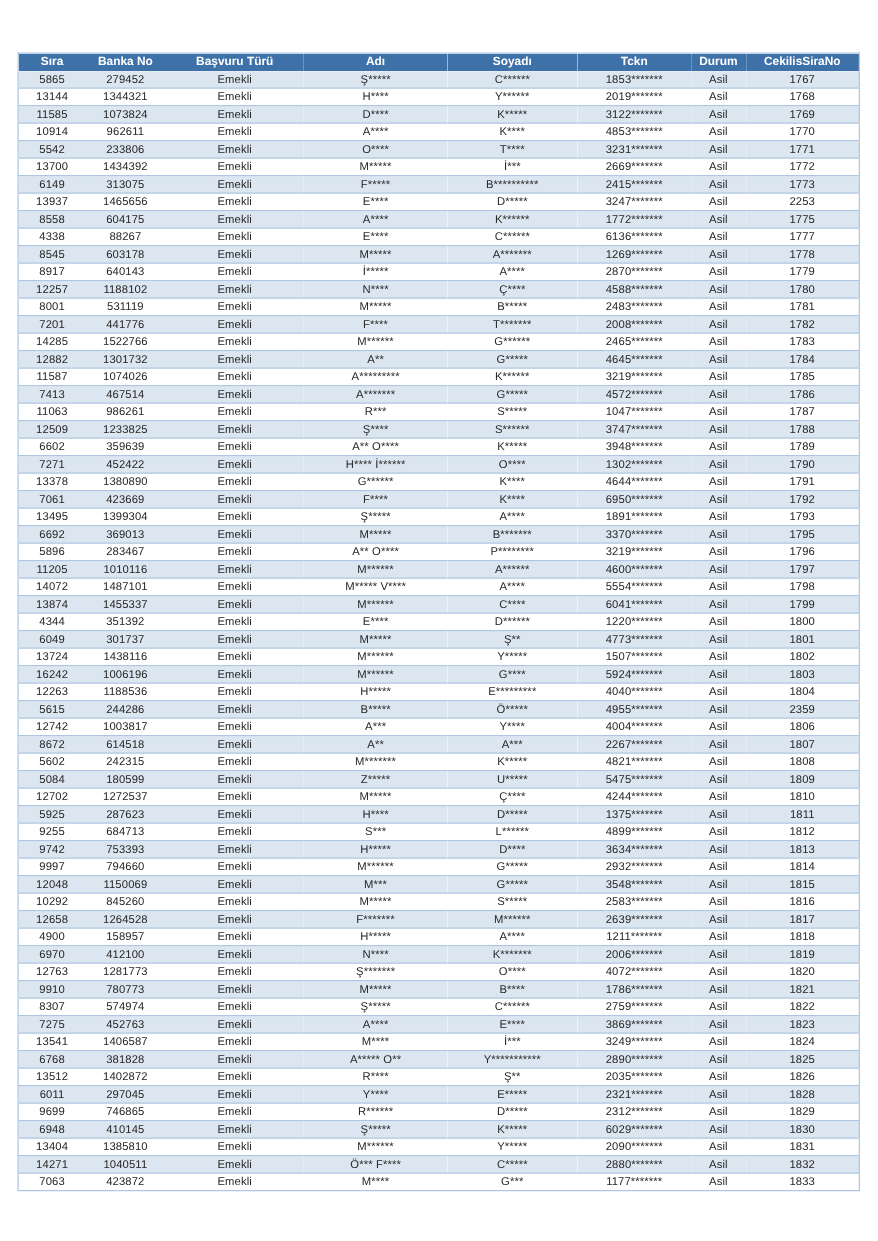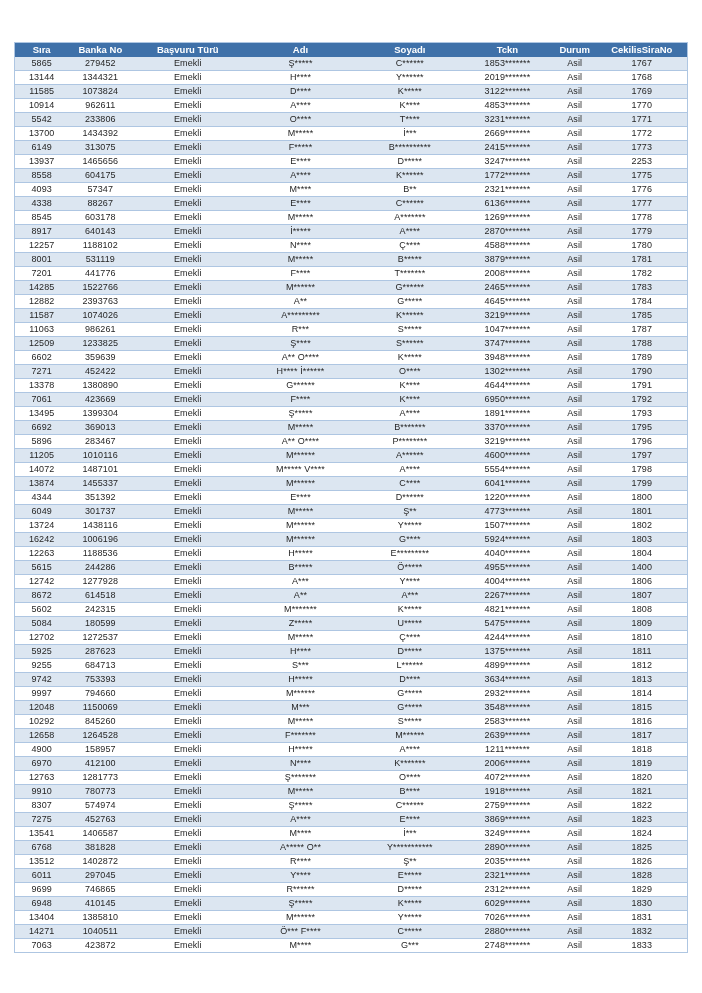--- a/index.html
+++ b/index.html
@@ -167,30 +167,20 @@
       <td>8558</td>
       <td>604175</td>
       <td>Emekli</td>
       <td>A****</td>
       <td>K******</td>
       <td>1772*******</td>
       <td>Asil</td>
       <td>1775</td>
     </tr>
         <tr>
-      <td>4093</td>
-      <td>57347</td>
-      <td>Emekli</td>
-      <td>M****</td>
-      <td>B**</td>
-      <td>2321*******</td>
-      <td>Asil</td>
-      <td>1776</td>
-    </tr>
-        <tr>
       <td>4338</td>
       <td>88267</td>
       <td>Emekli</td>
       <td>E****</td>
       <td>C******</td>
       <td>6136*******</td>
       <td>Asil</td>
       <td>1777</td>
     </tr>
         <tr>
@@ -222,21 +212,21 @@
       <td>4588*******</td>
       <td>Asil</td>
       <td>1780</td>
     </tr>
         <tr>
       <td>8001</td>
       <td>531119</td>
       <td>Emekli</td>
       <td>M*****</td>
       <td>B*****</td>
-      <td>3879*******</td>
+      <td>2483*******</td>
       <td>Asil</td>
       <td>1781</td>
     </tr>
         <tr>
       <td>7201</td>
       <td>441776</td>
       <td>Emekli</td>
       <td>F****</td>
       <td>T*******</td>
       <td>2008*******</td>
@@ -248,39 +238,49 @@
       <td>1522766</td>
       <td>Emekli</td>
       <td>M******</td>
       <td>G******</td>
       <td>2465*******</td>
       <td>Asil</td>
       <td>1783</td>
     </tr>
         <tr>
       <td>12882</td>
-      <td>2393763</td>
+      <td>1301732</td>
       <td>Emekli</td>
       <td>A**</td>
       <td>G*****</td>
       <td>4645*******</td>
       <td>Asil</td>
       <td>1784</td>
     </tr>
         <tr>
       <td>11587</td>
       <td>1074026</td>
       <td>Emekli</td>
       <td>A*********</td>
       <td>K******</td>
       <td>3219*******</td>
       <td>Asil</td>
       <td>1785</td>
     </tr>
         <tr>
+      <td>7413</td>
+      <td>467514</td>
+      <td>Emekli</td>
+      <td>A*******</td>
+      <td>G*****</td>
+      <td>4572*******</td>
+      <td>Asil</td>
+      <td>1786</td>
+    </tr>
+        <tr>
       <td>11063</td>
       <td>986261</td>
       <td>Emekli</td>
       <td>R***</td>
       <td>S*****</td>
       <td>1047*******</td>
       <td>Asil</td>
       <td>1787</td>
     </tr>
         <tr>
@@ -444,25 +444,25 @@
       <td>1804</td>
     </tr>
         <tr>
       <td>5615</td>
       <td>244286</td>
       <td>Emekli</td>
       <td>B*****</td>
       <td>Ö*****</td>
       <td>4955*******</td>
       <td>Asil</td>
-      <td>1400</td>
+      <td>2359</td>
     </tr>
         <tr>
       <td>12742</td>
-      <td>1277928</td>
+      <td>1003817</td>
       <td>Emekli</td>
       <td>A***</td>
       <td>Y****</td>
       <td>4004*******</td>
       <td>Asil</td>
       <td>1806</td>
     </tr>
         <tr>
       <td>8672</td>
       <td>614518</td>
@@ -602,21 +602,21 @@
       <td>4072*******</td>
       <td>Asil</td>
       <td>1820</td>
     </tr>
         <tr>
       <td>9910</td>
       <td>780773</td>
       <td>Emekli</td>
       <td>M*****</td>
       <td>B****</td>
-      <td>1918*******</td>
+      <td>1786*******</td>
       <td>Asil</td>
       <td>1821</td>
     </tr>
         <tr>
       <td>8307</td>
       <td>574974</td>
       <td>Emekli</td>
       <td>Ş*****</td>
       <td>C******</td>
       <td>2759*******</td>
@@ -692,40 +692,40 @@
       <td>6029*******</td>
       <td>Asil</td>
       <td>1830</td>
     </tr>
         <tr>
       <td>13404</td>
       <td>1385810</td>
       <td>Emekli</td>
       <td>M******</td>
       <td>Y*****</td>
-      <td>7026*******</td>
+      <td>2090*******</td>
       <td>Asil</td>
       <td>1831</td>
     </tr>
         <tr>
       <td>14271</td>
       <td>1040511</td>
       <td>Emekli</td>
       <td>Ö*** F****</td>
       <td>C*****</td>
       <td>2880*******</td>
       <td>Asil</td>
       <td>1832</td>
     </tr>
         <tr>
       <td>7063</td>
       <td>423872</td>
       <td>Emekli</td>
       <td>M****</td>
       <td>G***</td>
-      <td>2748*******</td>
+      <td>1177*******</td>
       <td>Asil</td>
       <td>1833</td>
     </tr>
       </tbody>
   </table>
 
 </div>
 
 </body></html>

